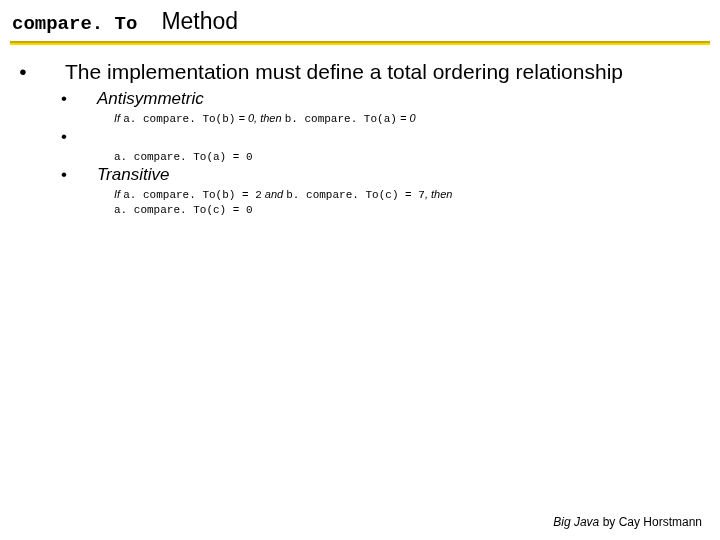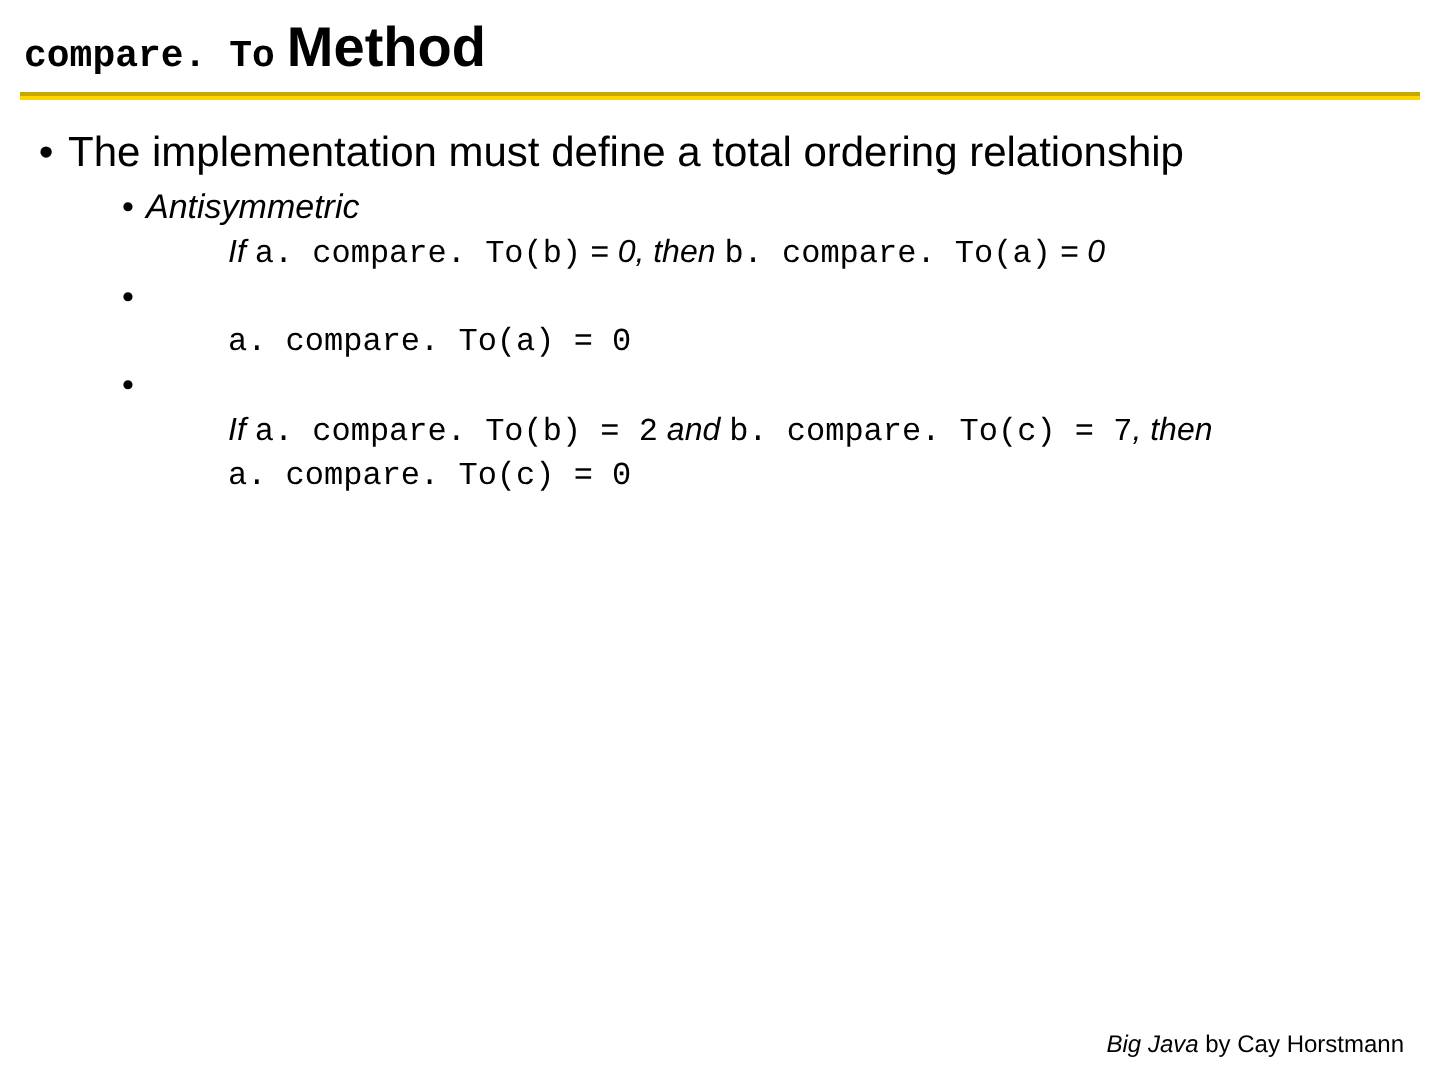--- a/index.html
+++ b/index.html
@@ -13,32 +13,32 @@
     overflow: hidden;
   }
   .slide {
     width: 100%;
     height: 100%;
     padding: 8px 10px;
   }
   .title-row {
     display: flex;
     align-items: baseline;
-    gap: 6px;
+    gap: 24px;
     padding-left: 2px;
   }
   .title-code {
     font-family: "Courier New", Courier, monospace;
     font-size: 19px;
     font-weight: bold;
   }
   .title-word {
     font-family: Arial, Helvetica, sans-serif;
-    font-size: 28px;
-    font-weight: bold;
+    font-size: 23px;
+    font-weight: normal;
   }
   .title-underline {
     margin-top: 6px;
     width: 700px;
     height: 4px;
     border-top: 2px solid #c6a800;
     border-bottom: 2px solid #ffd500;
   }
   .body {
     padding-top: 14px;
@@ -51,45 +51,47 @@
     line-height: 1.2;
   }
   .bullet-lvl1 .glyph {
     width: 18px;
     flex: 0 0 18px;
     text-align: center;
     font-size: 21px;
   }
   .bullet-lvl1 .text {
     padding-left: 2px;
+    margin-left: 31px;
   }
   .sublist {
     padding-left: 42px;
     padding-top: 4px;
   }
   .bullet-lvl2 {
     display: flex;
     align-items: flex-start;
     font-size: 17px;
     line-height: 1.32;
   }
   .bullet-lvl2 .glyph {
     width: 16px;
     flex: 0 0 16px;
     text-align: center;
     font-size: 17px;
   }
   .bullet-lvl2 .text {
     padding-left: 1px;
+    margin-left: 24px;
   }
   .italic { font-style: italic; }
   .mono { font-family: "Courier New", Courier, monospace; }
   .detail {
     padding-left: 58px;
-    font-size: 16px;
+    font-size: 11px;
     line-height: 1.32;
   }
   .footer {
     position: absolute;
     right: 18px;
     bottom: 10px;
     text-align: right;
     font-size: 12px;
     line-height: 1.25;
   }
@@ -125,20 +127,21 @@
 
       <div class="bullet-lvl2">
         <span class="glyph">•</span>
       </div>
       <div class="detail">
         <span class="mono">a. compare. To(a) = 0</span>
       </div>
 
       <div class="bullet-lvl2">
         <span class="glyph">•</span>
+        <span class="text italic">Transitive</span>
       </div>
       <div class="detail">
         <span class="italic">If </span><span class="mono">a. compare. To(b) = 2</span><span class="italic"> and </span><span class="mono">b. compare. To(c) = 7</span><span class="italic">, then</span>
       </div>
       <div class="detail">
         <span class="mono">a. compare. To(c) = 0</span>
       </div>
 
     </div>
   </div>

